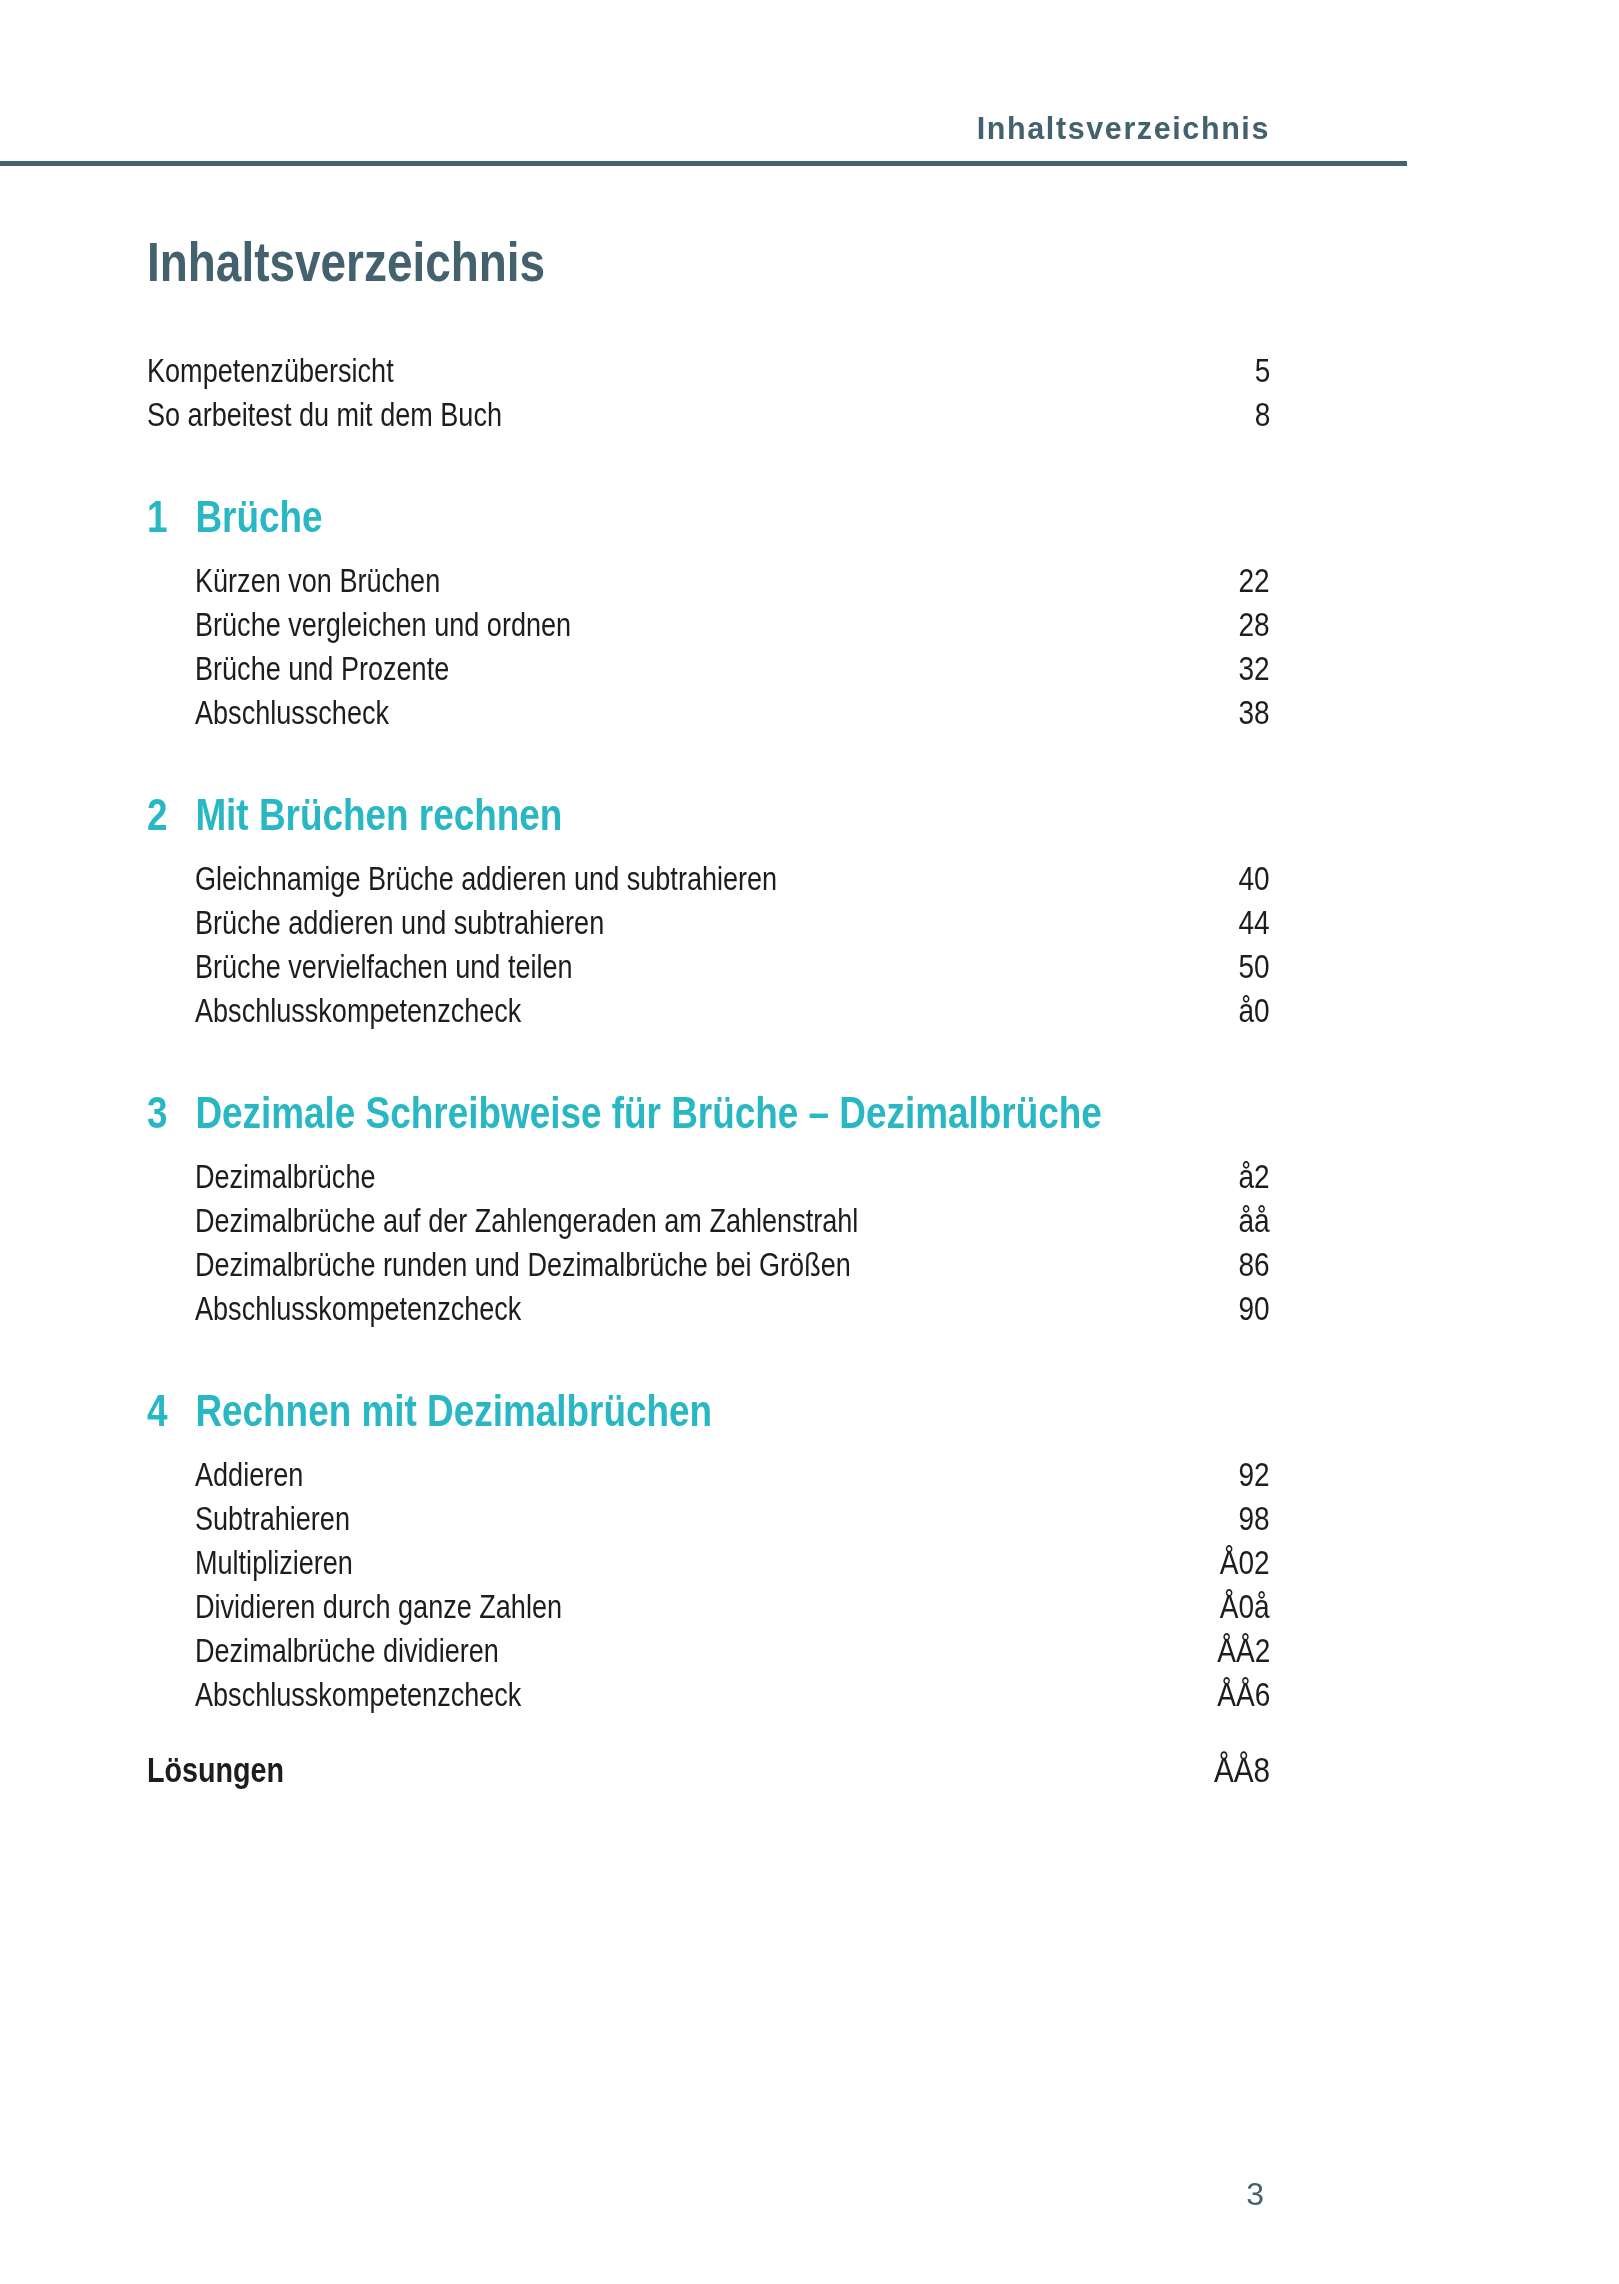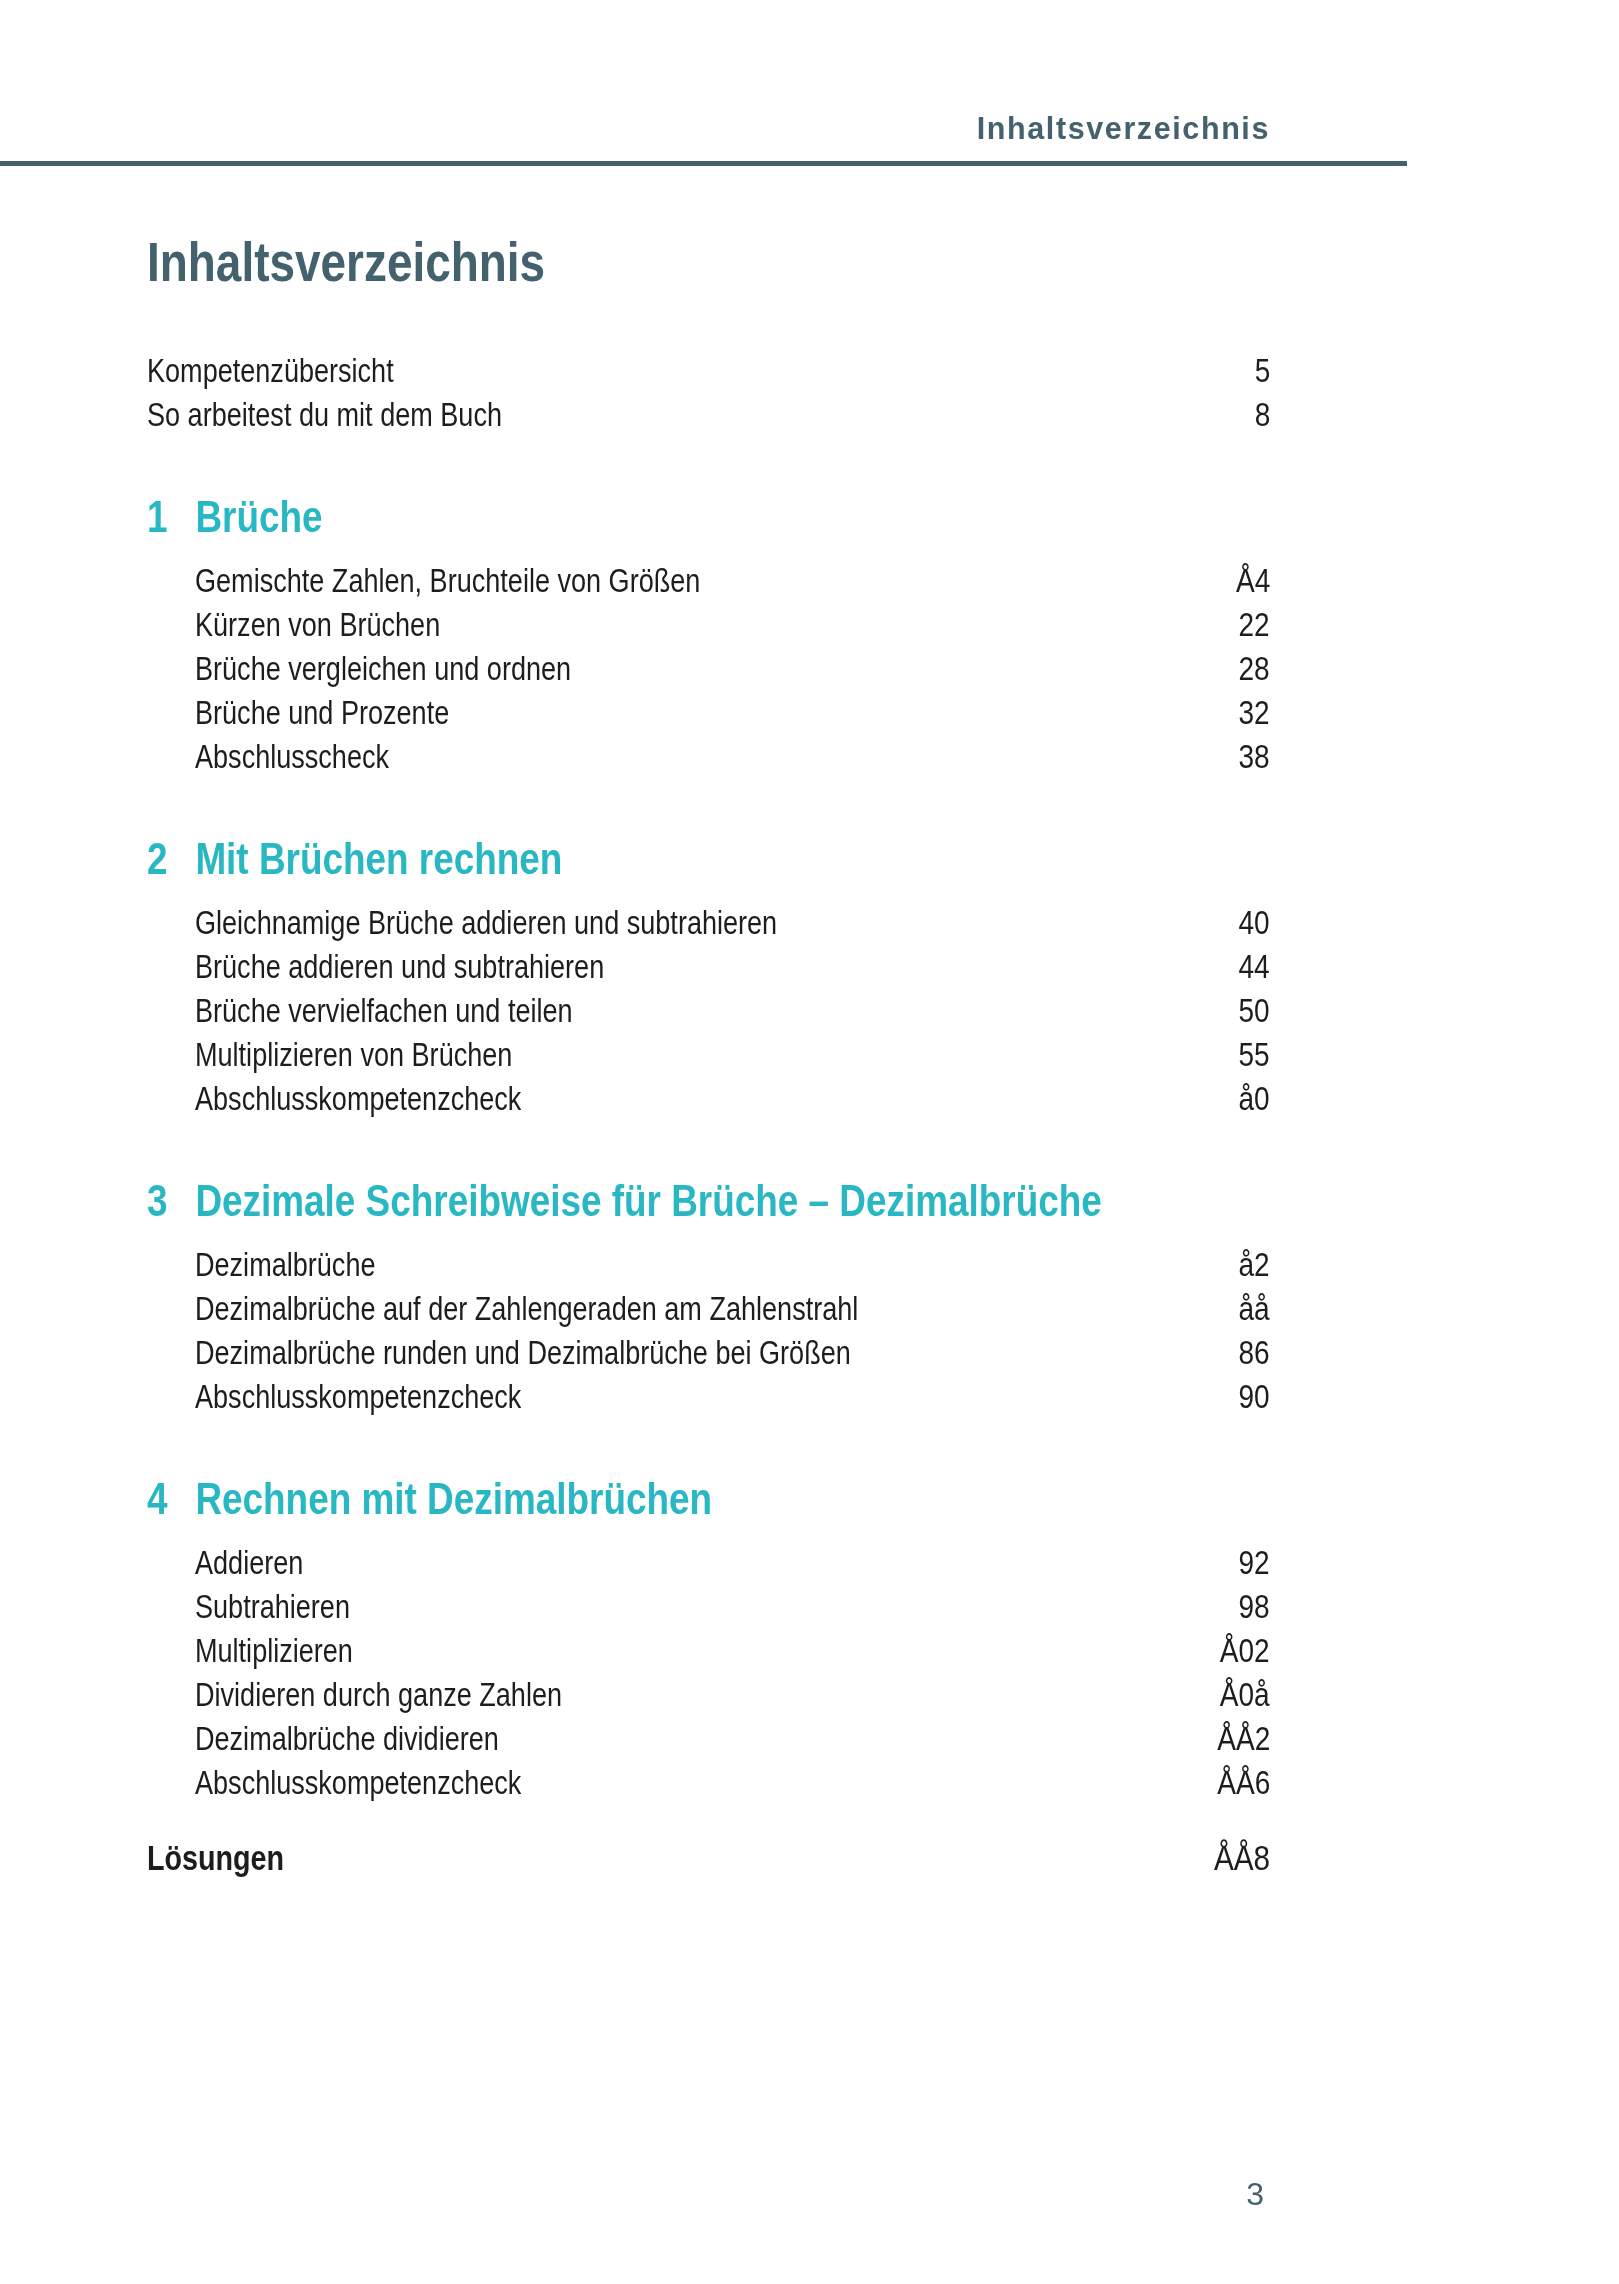--- a/index.html
+++ b/index.html
@@ -114,24 +114,20 @@
 
   <section class="section">
     <div class="section-heading">
       <span class="sec-inner">
         <span class="sec-num">1</span>
         <span class="sec-title">Brüche</span>
       </span>
     </div>
     <div class="section-rows">
       <div class="toc-row">
-        <span class="toc-label condensed">Gemischte Zahlen, Bruchteile von Größen</span>
-        <span class="toc-page condensed-right">Å4</span>
-      </div>
-      <div class="toc-row">
         <span class="toc-label condensed">Kürzen von Brüchen</span>
         <span class="toc-page condensed-right">22</span>
       </div>
       <div class="toc-row">
         <span class="toc-label condensed">Brüche vergleichen und ordnen</span>
         <span class="toc-page condensed-right">28</span>
       </div>
       <div class="toc-row">
         <span class="toc-label condensed">Brüche und Prozente</span>
         <span class="toc-page condensed-right">32</span>
@@ -155,24 +151,20 @@
         <span class="toc-label condensed">Gleichnamige Brüche addieren und subtrahieren</span>
         <span class="toc-page condensed-right">40</span>
       </div>
       <div class="toc-row">
         <span class="toc-label condensed">Brüche addieren und subtrahieren</span>
         <span class="toc-page condensed-right">44</span>
       </div>
       <div class="toc-row">
         <span class="toc-label condensed">Brüche vervielfachen und teilen</span>
         <span class="toc-page condensed-right">50</span>
-      </div>
-      <div class="toc-row">
-        <span class="toc-label condensed">Multiplizieren von Brüchen</span>
-        <span class="toc-page condensed-right">55</span>
       </div>
       <div class="toc-row">
         <span class="toc-label condensed">Abschlusskompetenzcheck</span>
         <span class="toc-page condensed-right">å0</span>
       </div>
     </div>
   </section>
 
   <section class="section">
     <div class="section-heading">

